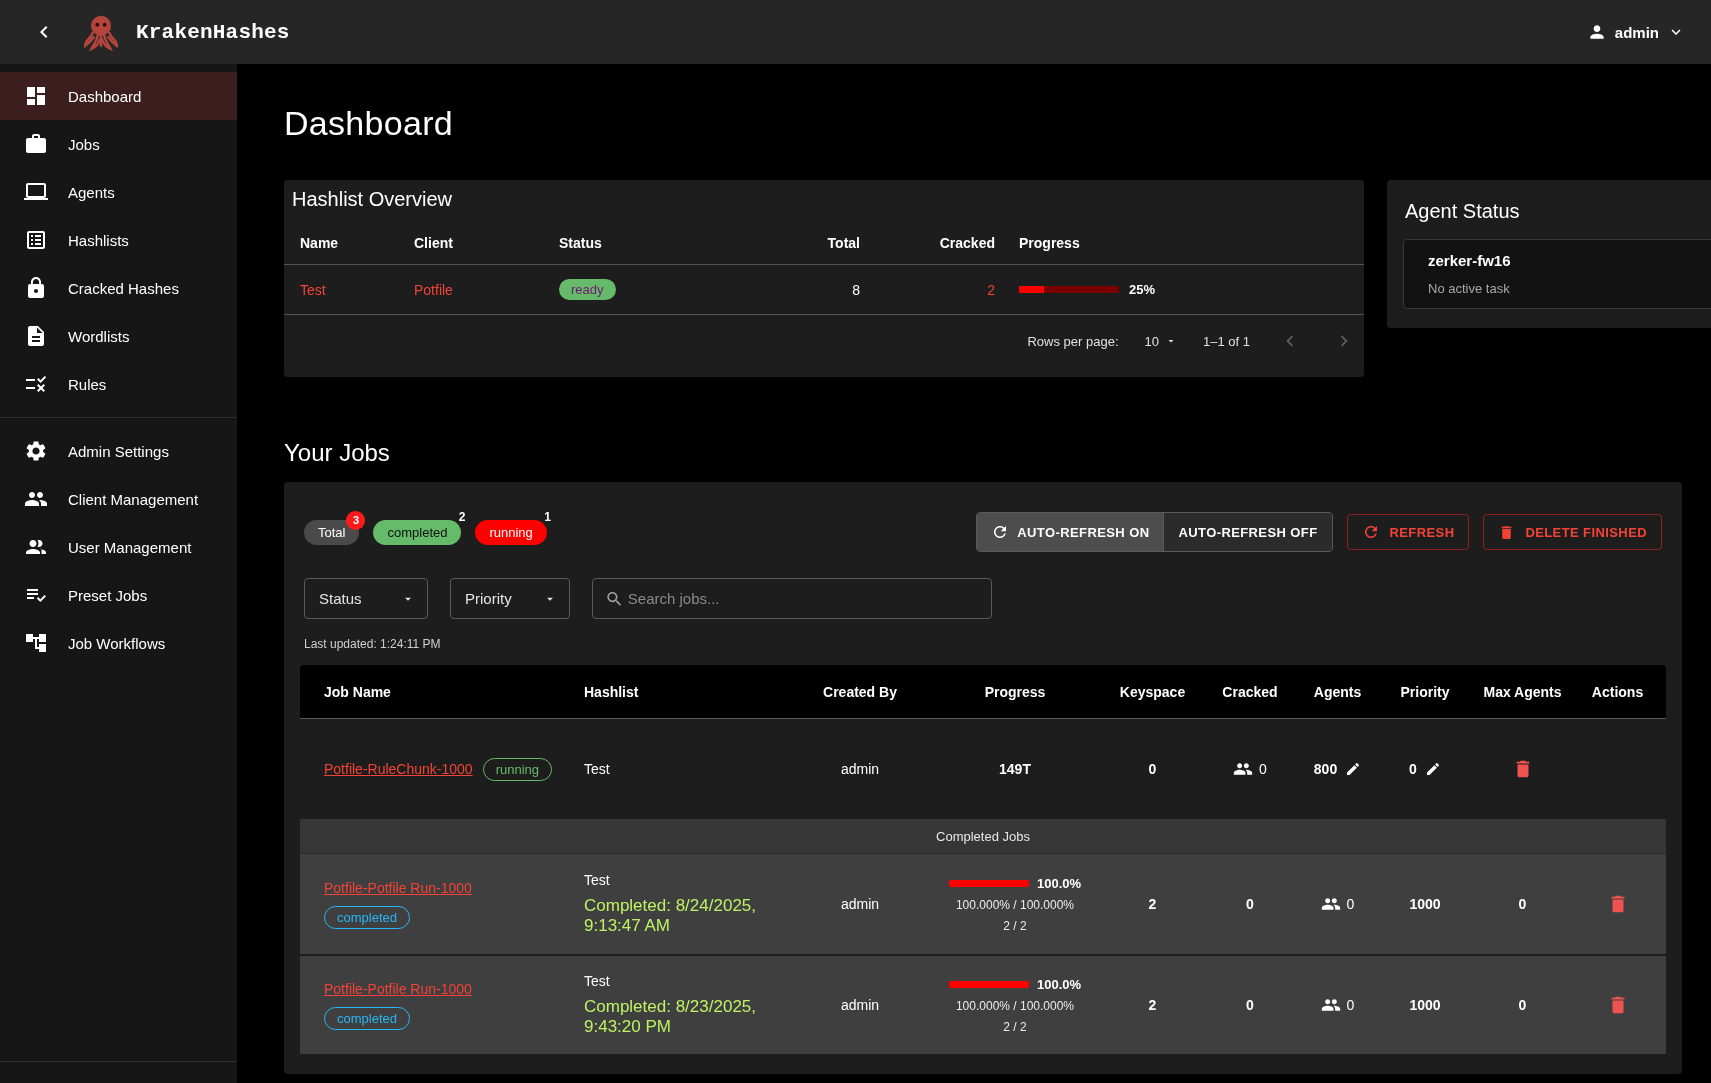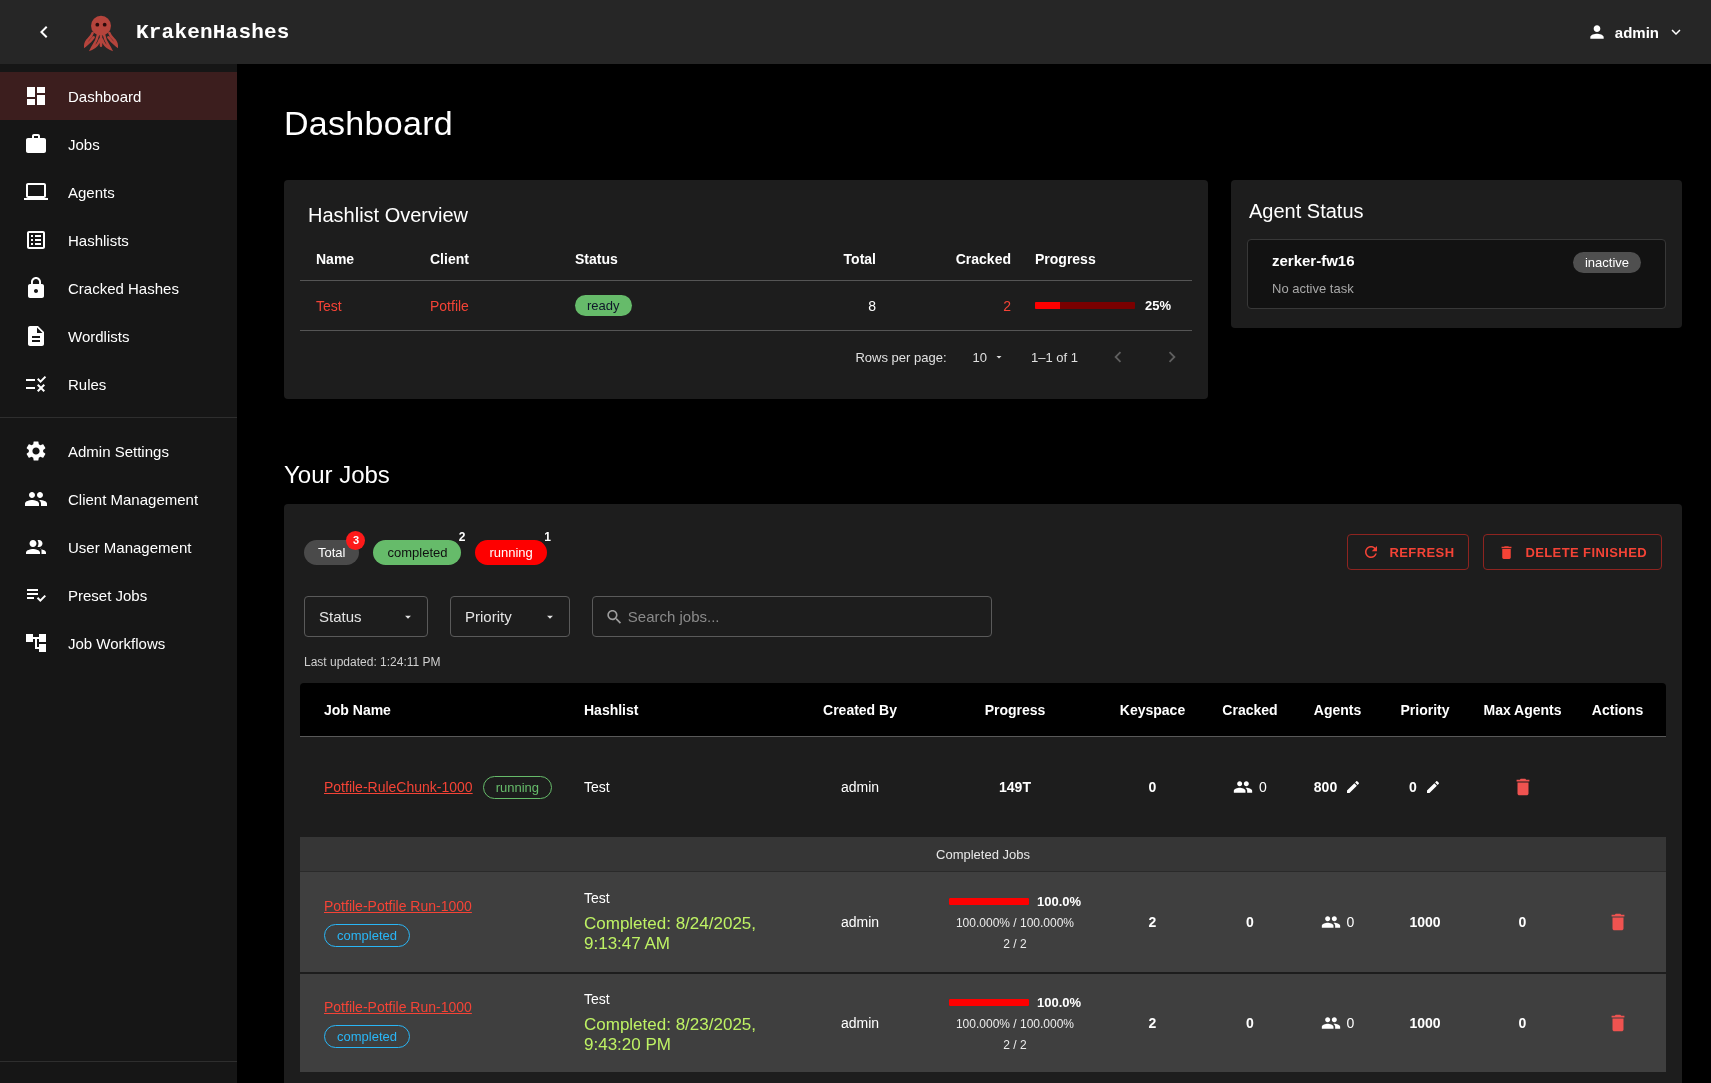--- a/index.html
+++ b/index.html
@@ -23,34 +23,34 @@
   .side-item.active { background:#3c1e1e; }
   .side-divider { border-top:1px solid #2e2e2e; margin:9px 0; }
   .side-bottom { position:absolute; left:0; right:0; top:988px; }
 
   .content { flex:1; background:#000; padding:40px 0 0 47px; position:relative; }
   .page-title { color:#fff; font-size:34px; font-weight:500; letter-spacing:.3px; }
 
   
   .cards-row { display:flex; gap:23px; margin-top:37px; }
   .card { background:#1d1d1d; border-radius:4px; }
-  .hashlist-card { width:924px; min-height:197px; padding:16px; }
+  .hashlist-card { width:1080px; min-height:197px; }
   .card-title { color:#fff; font-size:20px; font-weight:500; padding:8px 8px 10px 8px; }
 
   .ho-grid { display:grid; grid-template-columns:130px 145px 175px 150px 135px 1fr; align-items:center; }
   .ho-head { height:44px; border-bottom:1px solid rgba(255,255,255,.25); }
   .ho-head > div { color:#fff; font-size:14px; font-weight:bold; }
   .ho-row { height:50px; border-bottom:1px solid rgba(255,255,255,.25); }
   .cell-pl { padding-left:16px; }
   .num { text-align:right; padding-right:24px; }
   .red-link { color:#f44336; font-size:14px; text-decoration:none; cursor:pointer; }
   .red-text { color:#f44336; font-size:14px; }
   .white-text { color:#fff; font-size:14px; }
   .pill { display:inline-block; border-radius:13px; padding:4px 12px; font-size:13px; line-height:1; }
-  .pill-ready { background:#66bb6a; color:#0f172a; }
+  .pill-ready { background:#66bb6a; color:#701a75; }
   .pill-inactive { background:#4f4f4f; color:#fff; }
 
   .progress-wrap { display:flex; align-items:center; gap:10px; }
   .pbar { width:100px; height:7px; background:#7a0000; border-radius:1px; position:relative; overflow:hidden; }
   .pbar .pfill { position:absolute; left:0; top:0; bottom:0; background:#fe0000; }
   .plabel { color:#fff; font-size:13px; font-weight:bold; }
 
   .ho-pagination { display:flex; align-items:center; justify-content:flex-end; gap:26px; height:52px; color:#e0e0e0; font-size:13px; padding-right:6px; }
   .rpp { display:flex; align-items:center; gap:6px; cursor:pointer; }
   .pg-chevron { width:28px; height:28px; display:flex; align-items:center; justify-content:center; color:#5f5f5f; cursor:pointer; }
@@ -303,20 +303,31 @@
           <span class="chip chip-completed-f">
             <span>completed</span>
             <span class="chip-count">2</span>
           </span>
           <span class="chip chip-running-f">
             <span>running</span>
             <span class="chip-count">1</span>
           </span>
         </div>
         <div class="btn-row">
+          <div class="toggle-group">
+            <div class="tg-btn on">
+              <svg width="18" height="18" viewBox="0 0 24 24" fill="#fff">
+                  <path d="M17.65 6.35C16.2 4.9 14.21 4 12 4c-4.42 0-7.99 3.58-7.99 8s3.57 8 7.99 8c3.73 0 6.84-2.55 7.73-6h-2.08c-.82 2.33-3.04 4-5.65 4-3.31 0-6-2.69-6-6s2.69-6 6-6c1.66 0 3.14.69 4.22 1.78L13 11h7V4l-2.35 2.35z"></path>
+                </svg>
+              <span>AUTO-REFRESH ON</span>
+            </div>
+            <div class="tg-btn">
+              <span>AUTO-REFRESH OFF</span>
+            </div>
+          </div>
           <button class="outline-btn">
             <svg width="18" height="18" viewBox="0 0 24 24" fill="#f44336">
                 <path d="M17.65 6.35C16.2 4.9 14.21 4 12 4c-4.42 0-7.99 3.58-7.99 8s3.57 8 7.99 8c3.73 0 6.84-2.55 7.73-6h-2.08c-.82 2.33-3.04 4-5.65 4-3.31 0-6-2.69-6-6s2.69-6 6-6c1.66 0 3.14.69 4.22 1.78L13 11h7V4l-2.35 2.35z"></path>
               </svg>
             <span>REFRESH</span>
           </button>
           <button class="outline-btn">
             <svg width="17" height="17" viewBox="0 0 24 24" fill="#f44336">
                 <path d="M6 19c0 1.1.9 2 2 2h8c1.1 0 2-.9 2-2V7H6v12zM19 4h-3.5l-1-1h-5l-1 1H5v2h14V4z"></path>
               </svg>

